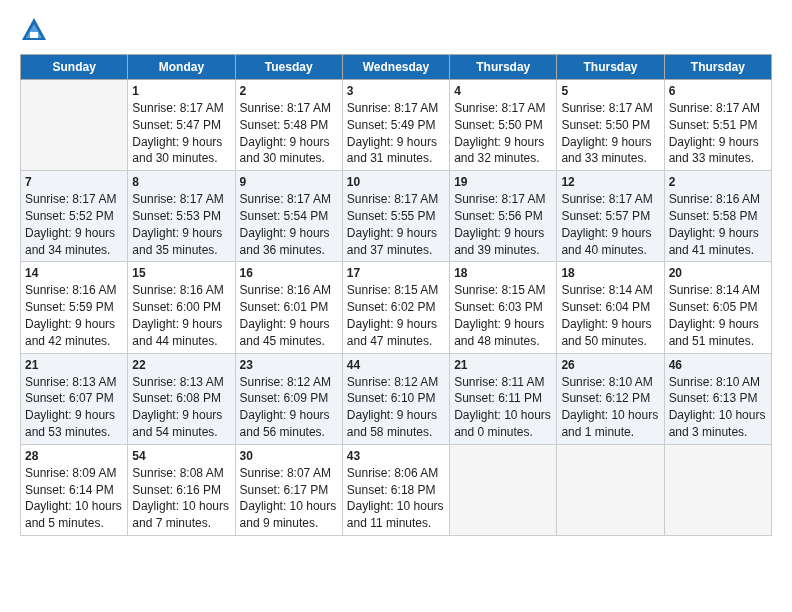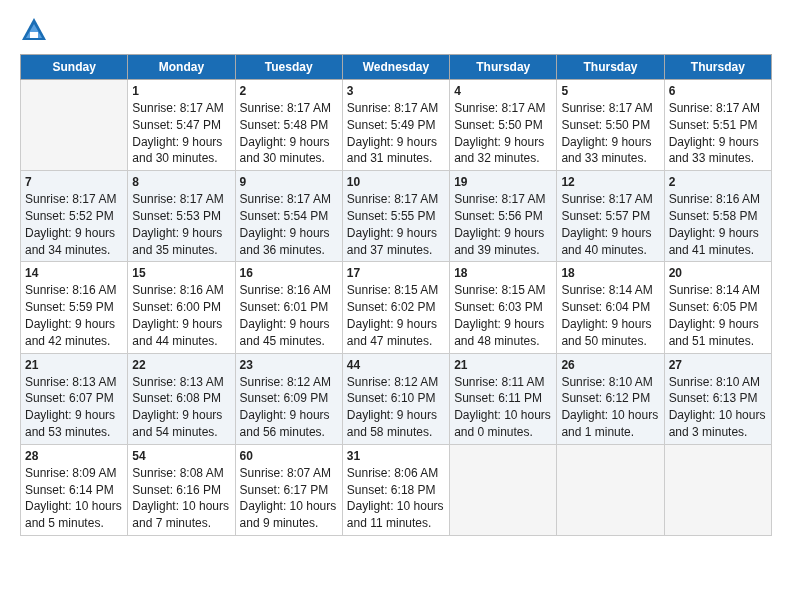--- a/index.html
+++ b/index.html
@@ -233,39 +233,39 @@
           </td>
           <td>
             <span class="day-num">21</span>
             <div class="day-info">Sunrise: 8:11 AM<br>Sunset: 6:11 PM<br>Daylight: 10 hours<br>and 0 minutes.</div>
           </td>
           <td>
             <span class="day-num">26</span>
             <div class="day-info">Sunrise: 8:10 AM<br>Sunset: 6:12 PM<br>Daylight: 10 hours<br>and 1 minute.</div>
           </td>
           <td>
-            <span class="day-num">27</span>
+            <span class="day-num">46</span>
             <div class="day-info">Sunrise: 8:10 AM<br>Sunset: 6:13 PM<br>Daylight: 10 hours<br>and 3 minutes.</div>
           </td>
         </tr>
         <tr>
           <td>
             <span class="day-num">28</span>
             <div class="day-info">Sunrise: 8:09 AM<br>Sunset: 6:14 PM<br>Daylight: 10 hours<br>and 5 minutes.</div>
           </td>
           <td>
             <span class="day-num">54</span>
             <div class="day-info">Sunrise: 8:08 AM<br>Sunset: 6:16 PM<br>Daylight: 10 hours<br>and 7 minutes.</div>
           </td>
           <td>
-            <span class="day-num">60</span>
+            <span class="day-num">30</span>
             <div class="day-info">Sunrise: 8:07 AM<br>Sunset: 6:17 PM<br>Daylight: 10 hours<br>and 9 minutes.</div>
           </td>
           <td>
-            <span class="day-num">31</span>
+            <span class="day-num">43</span>
             <div class="day-info">Sunrise: 8:06 AM<br>Sunset: 6:18 PM<br>Daylight: 10 hours<br>and 11 minutes.</div>
           </td>
           <td class="empty"></td>
           <td class="empty"></td>
           <td class="empty"></td>
         </tr>
       </tbody>
   </table>
 </div>
 

